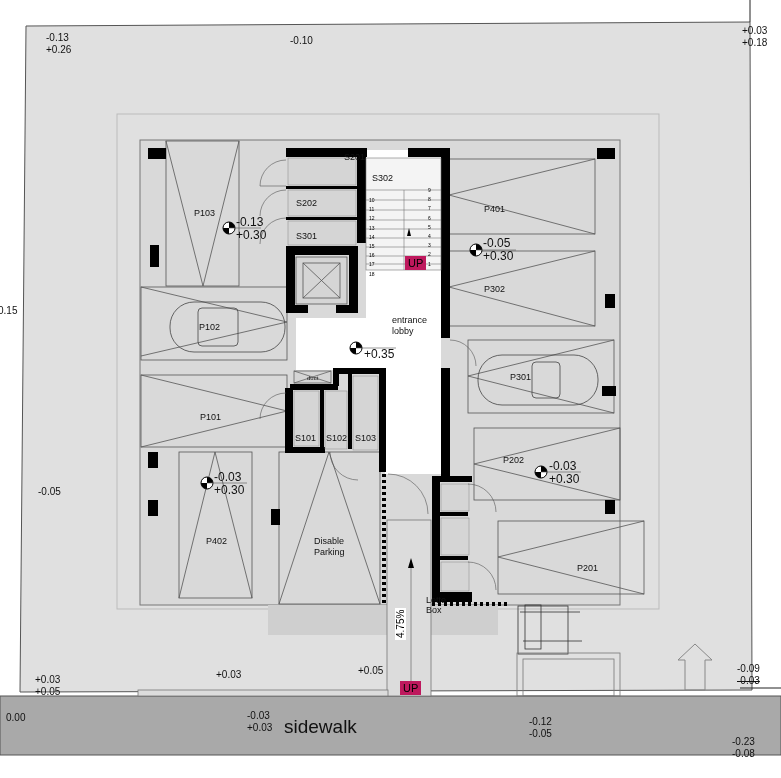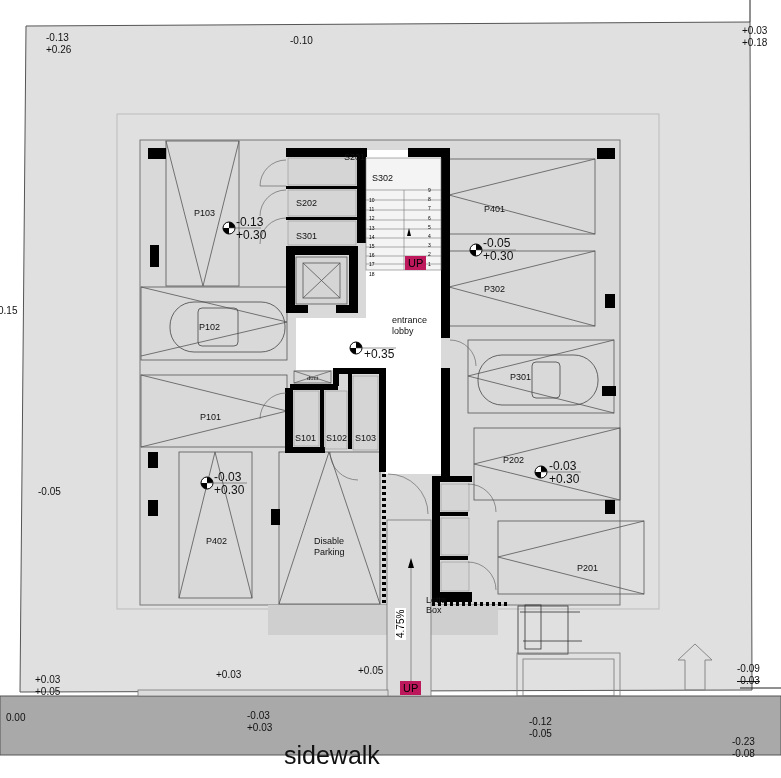--- a/index.html
+++ b/index.html
@@ -1,20 +1,20 @@
 <!DOCTYPE html>
 <html><head>
 <meta charset="utf-8">
 <style>
   html, body { margin: 0; padding: 0; background: #ffffff; }
   body { width: 781px; height: 778px; position: relative; overflow: hidden;
          font-family: "Liberation Sans", sans-serif; }
   #plan { position: absolute; left: 0; top: 0; width: 781px; height: 778px; }
   .lbl { position: absolute; font-size: 10px; color: #111; line-height: 11px; white-space: nowrap; }
-  .lbl-xl { font-size: 25px; line-height: 20px; margin-top: 28px; }
+  .lbl-xl { font-size: 19px; line-height: 20px; }
   .elev { position: absolute; font-size: 10px; color: #111; line-height: 12px; white-space: nowrap; }
   .elev span { display: block; }
   .marker { position: absolute; font-size: 12px; line-height: 13px; color: #111; white-space: nowrap; }
   .marker span { display: block; }
   .room { position: absolute; font-size: 9px; color: #111; white-space: nowrap; }
   .boxlabel { position: absolute; background: #be185d; font-size: 11px; padding: 0 3px; line-height: 14px; }
   .vert { position: absolute; background: #fff; font-size: 10px; transform: rotate(-90deg); transform-origin: left top; padding: 0 2px; }
 </style>
 </head>
 <body>

